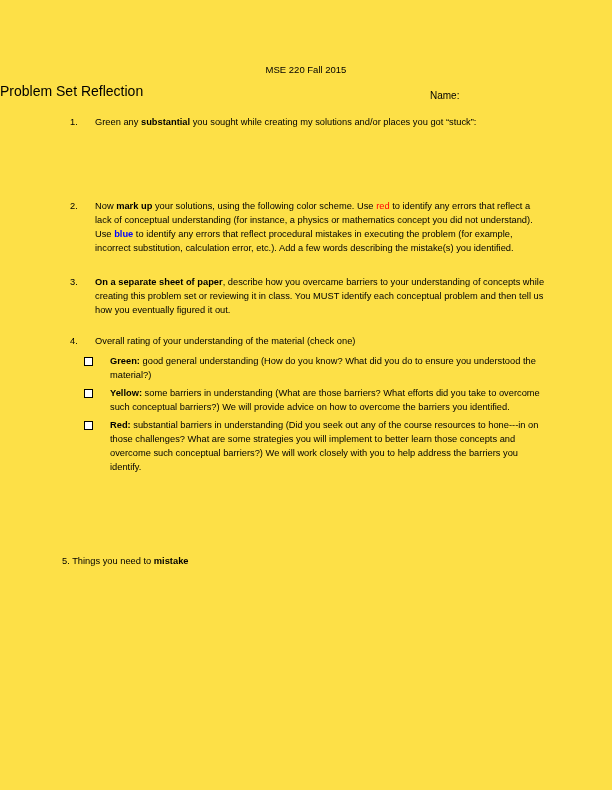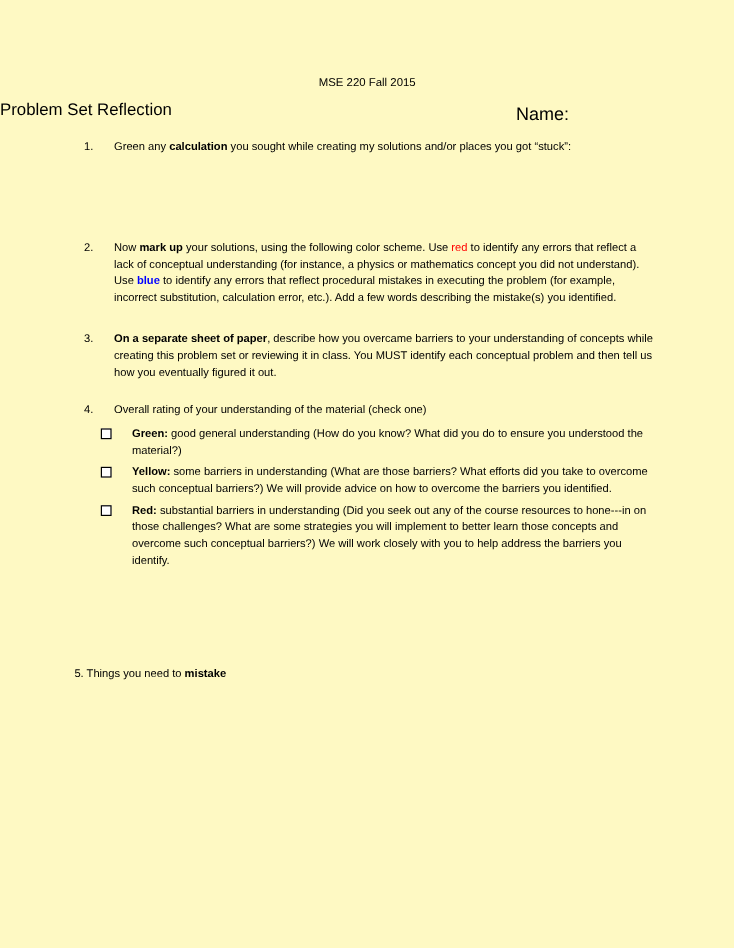--- a/index.html
+++ b/index.html
@@ -1,26 +1,26 @@
 <!DOCTYPE html>
 <html style="--red: #FF0000; --blue: #0000FF;"><head>
 <meta charset="utf-8">
 <style>
   html,body{margin:0;padding:0;background:#ffffff;}
   .page{
     position:relative;
     width:612px;height:790px;
-    background:#fef9c3;
+    background:#fde047;
     font-family:"Liberation Sans",sans-serif;
     font-size:9.3px;line-height:14px;color:#000000;
     overflow:hidden;
   }
   .course{position:absolute;top:63px;left:0;right:0;text-align:center;font-size:9.5px;}
   .title{position:absolute;top:82px;left:0;right:0;font-size:14px;line-height:18px;}
-  .name-label{position:absolute;top:89px;left:430px;font-size:15px;}
+  .name-label{position:absolute;top:89px;left:430px;font-size:10px;}
   .qrow{position:absolute;left:70px;width:475px;display:flex;}
   .qnum{flex:0 0 25px;}
   .qtext{margin:0;width:450px;}
   .cbrow{position:absolute;left:84px;width:461px;display:flex;}
   .cbcell{flex:0 0 26px;padding-top:2px;}
   .cbbox{display:inline-block;width:7px;height:7px;border:1px solid #000;background:#fff;cursor:pointer;}
   .cbtext{margin:0;width:435px;}
   .elaborate{position:absolute;left:90px;top:467px;margin:0;}
   .q5{position:absolute;left:62px;top:554px;margin:0;}
   b{font-weight:bold;}
@@ -31,21 +31,21 @@
 <body>
 
 <div class="page">
 
   <div class="course">MSE 220 Fall 2015</div>
   <div class="title">Problem Set Reflection</div>
   <div class="name-label">Name:</div>
 
   <div class="qrow" style="top:115px">
     <span class="qnum">1.</span>
-    <p class="qtext"><span>Green any </span><b>calculation</b><span> you sought while creating my solutions and/or places you got “stuck”:</span></p>
+    <p class="qtext"><span>Green any </span><b>substantial</b><span> you sought while creating my solutions and/or places you got “stuck”:</span></p>
   </div>
 
   <div class="qrow" style="top:199px">
     <span class="qnum">2.</span>
     <p class="qtext"><span>Now </span><b>mark up</b><span> your solutions, using the following color scheme. Use </span><span class="word-red">red</span><span> to identify any errors that reflect a lack of conceptual understanding (for instance, a physics or mathematics concept you did not understand). Use </span><span class="word-blue">blue</span><span> to identify any errors that reflect procedural mistakes in executing the problem (for example, incorrect substitution, calculation error, etc.). Add a few words describing the mistake(s) you identified.</span></p>
   </div>
 
   <div class="qrow" style="top:275px">
     <span class="qnum">3.</span>
     <p class="qtext"><b>On a separate sheet of paper</b><span>, describe how you overcame barriers to your understanding of concepts while creating this problem set or reviewing it in class. You MUST identify each conceptual problem and then tell us how you eventually figured it out.</span></p>

